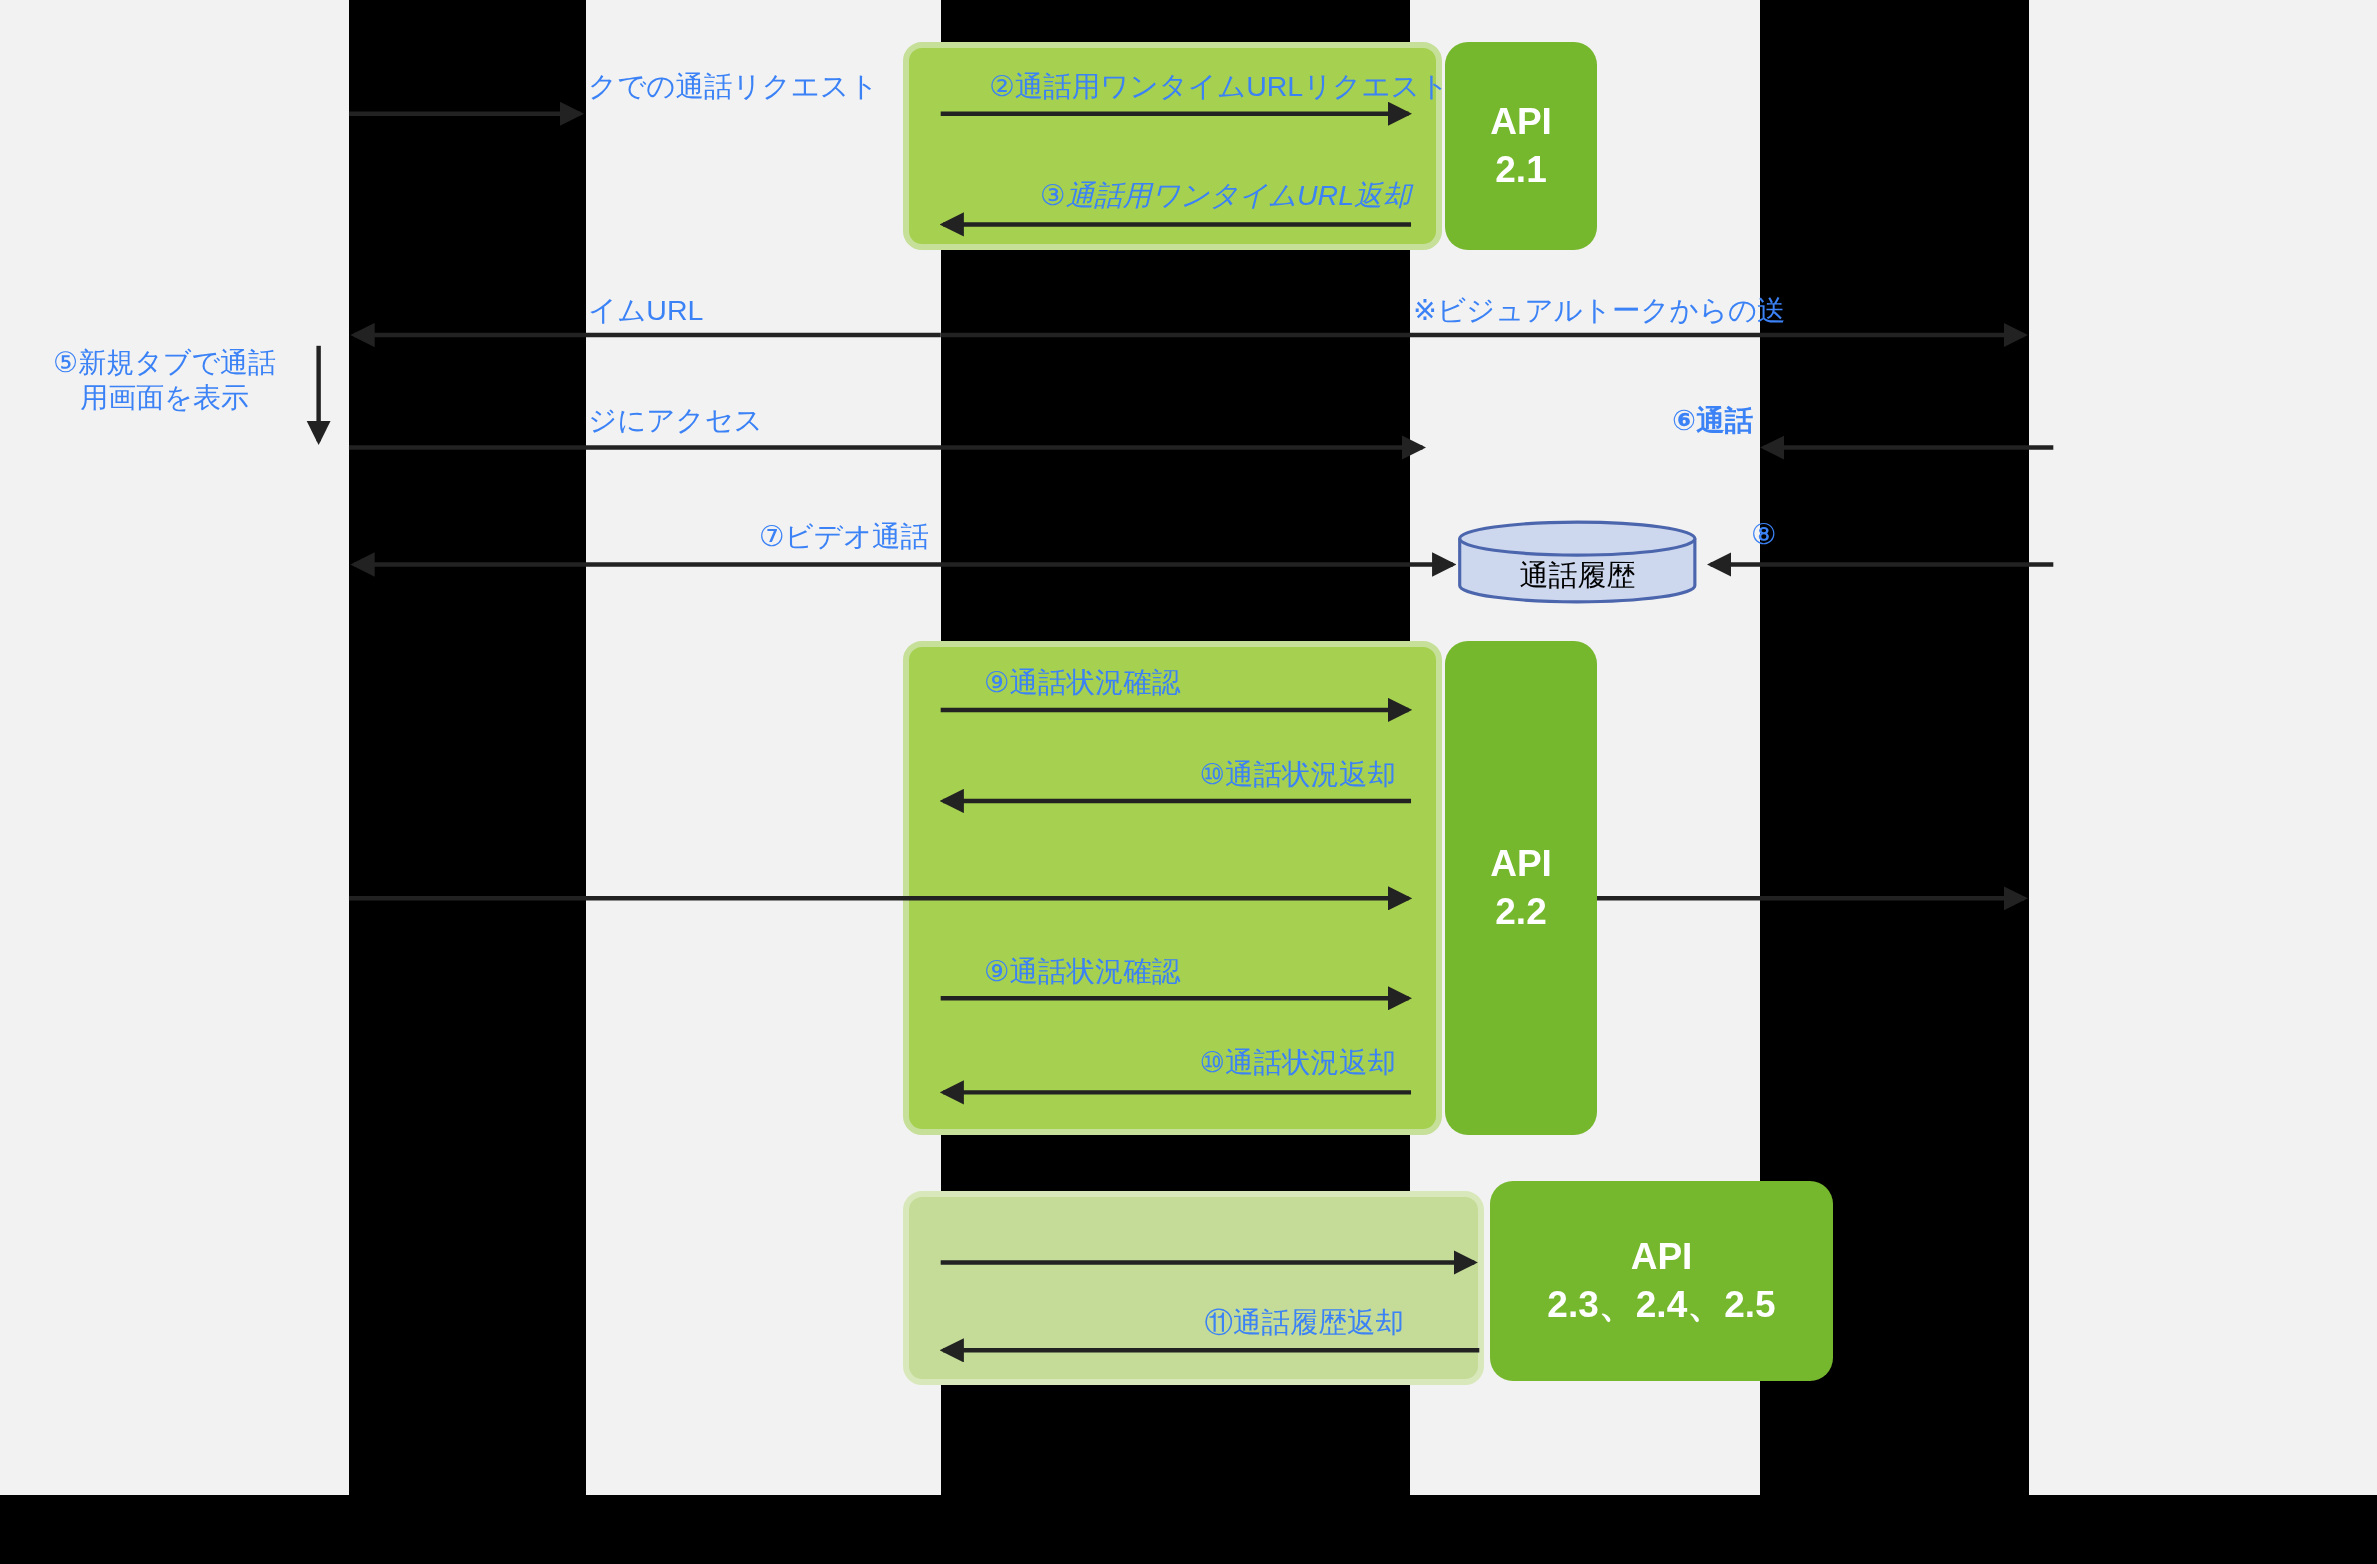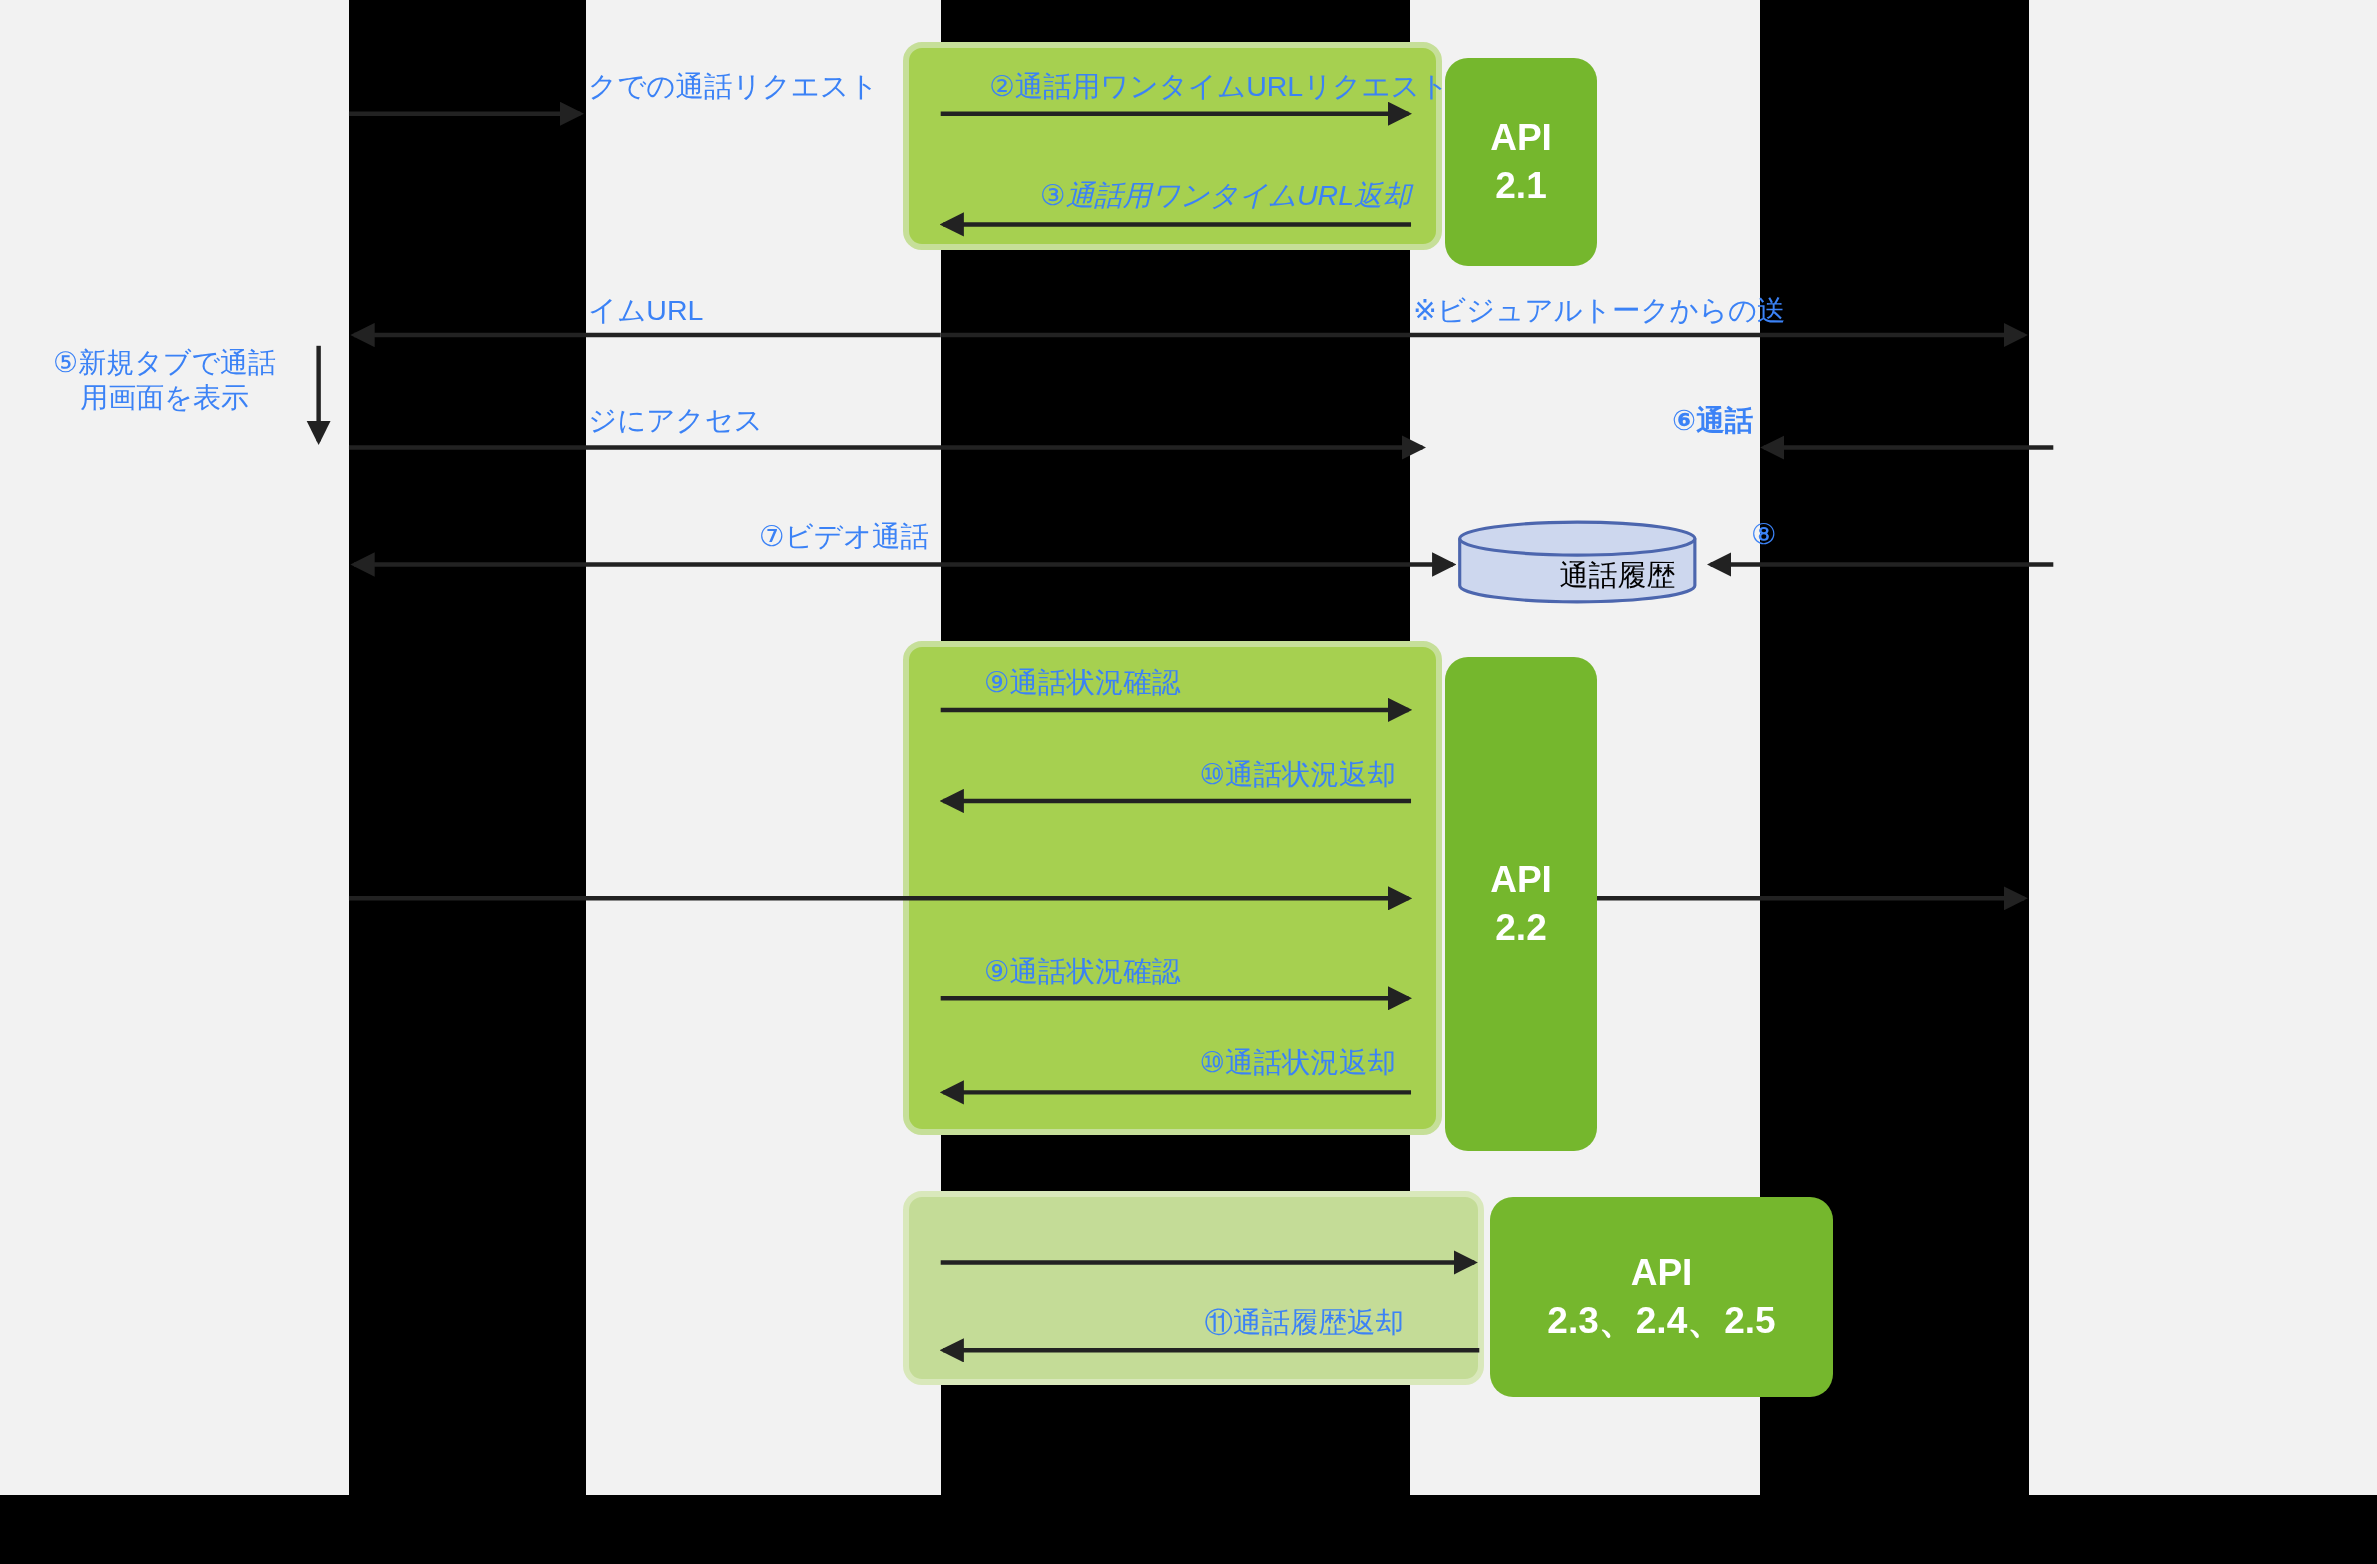--- a/index.html
+++ b/index.html
@@ -13,21 +13,21 @@
 
   .group{position:absolute;border-radius:19px;border:6.3px solid;box-sizing:border-box;}
   .g1{left:903px;top:42px;width:539px;height:208px;background:#a6d050;border-color:#c6df99;}
   .g2{left:903px;top:641px;width:539px;height:494px;background:#a6d050;border-color:#c6df99;}
   .g3{left:903px;top:1191px;width:581px;height:194px;background:#c4dc97;border-color:#d9e8bb;}
 
   .overlay{position:absolute;left:0;top:0;}
 
   .api{position:absolute;border-radius:23px;background:#75b72d;color:#ffffff;font-weight:bold;
        font-size:37px;display:flex;flex-direction:column;align-items:center;justify-content:center;
-       line-height:1.3;box-sizing:border-box;text-align:center;margin-top:16px;}
+       line-height:1.3;box-sizing:border-box;text-align:center;}
   .a1{left:1445px;top:42px;width:152px;height:208px;}
   .a2{left:1445px;top:641px;width:152px;height:494px;}
   .a3{left:1490px;top:1181px;width:343px;height:200px;}
 
   .lbl{position:absolute;font-size:28.5px;color:#3b82f6;white-space:nowrap;}
   .m1{left:588px;top:68px;}
   .m2{left:941px;top:68px;width:508px;text-align:right;}
   .m3{left:903px;top:177px;width:508px;text-align:right;font-style:italic;}
   .m4a{left:588px;top:292px;}
   .m4b{left:1413px;top:292px;}
@@ -36,21 +36,21 @@
   .m6b{left:1672px;top:402px;font-weight:bold;}
   .m7{left:759px;top:518px;}
   .m8{left:1751px;top:518px;}
   .m9a{left:984px;top:664px;}
   .m10a{left:941px;top:756px;width:455px;text-align:right;}
   .m9b{left:984px;top:953px;}
   .m10b{left:941px;top:1044px;width:455px;text-align:right;}
   .m11a{left:974px;top:1215px;}
   .m11b{left:941px;top:1304px;width:463px;text-align:right;}
 
-  .dblbl{position:absolute;left:1500px;top:556px;width:235px;text-align:center;
+  .dblbl{position:absolute;left:1460px;top:556px;width:235px;text-align:center;
          font-size:29px;color:#000000;}
 </style>
 </head>
 <body>
 
 <div class="canvas">
 
   <div class="lane l1"></div>
   <div class="lane l2"></div>
   <div class="lane l3"></div>

